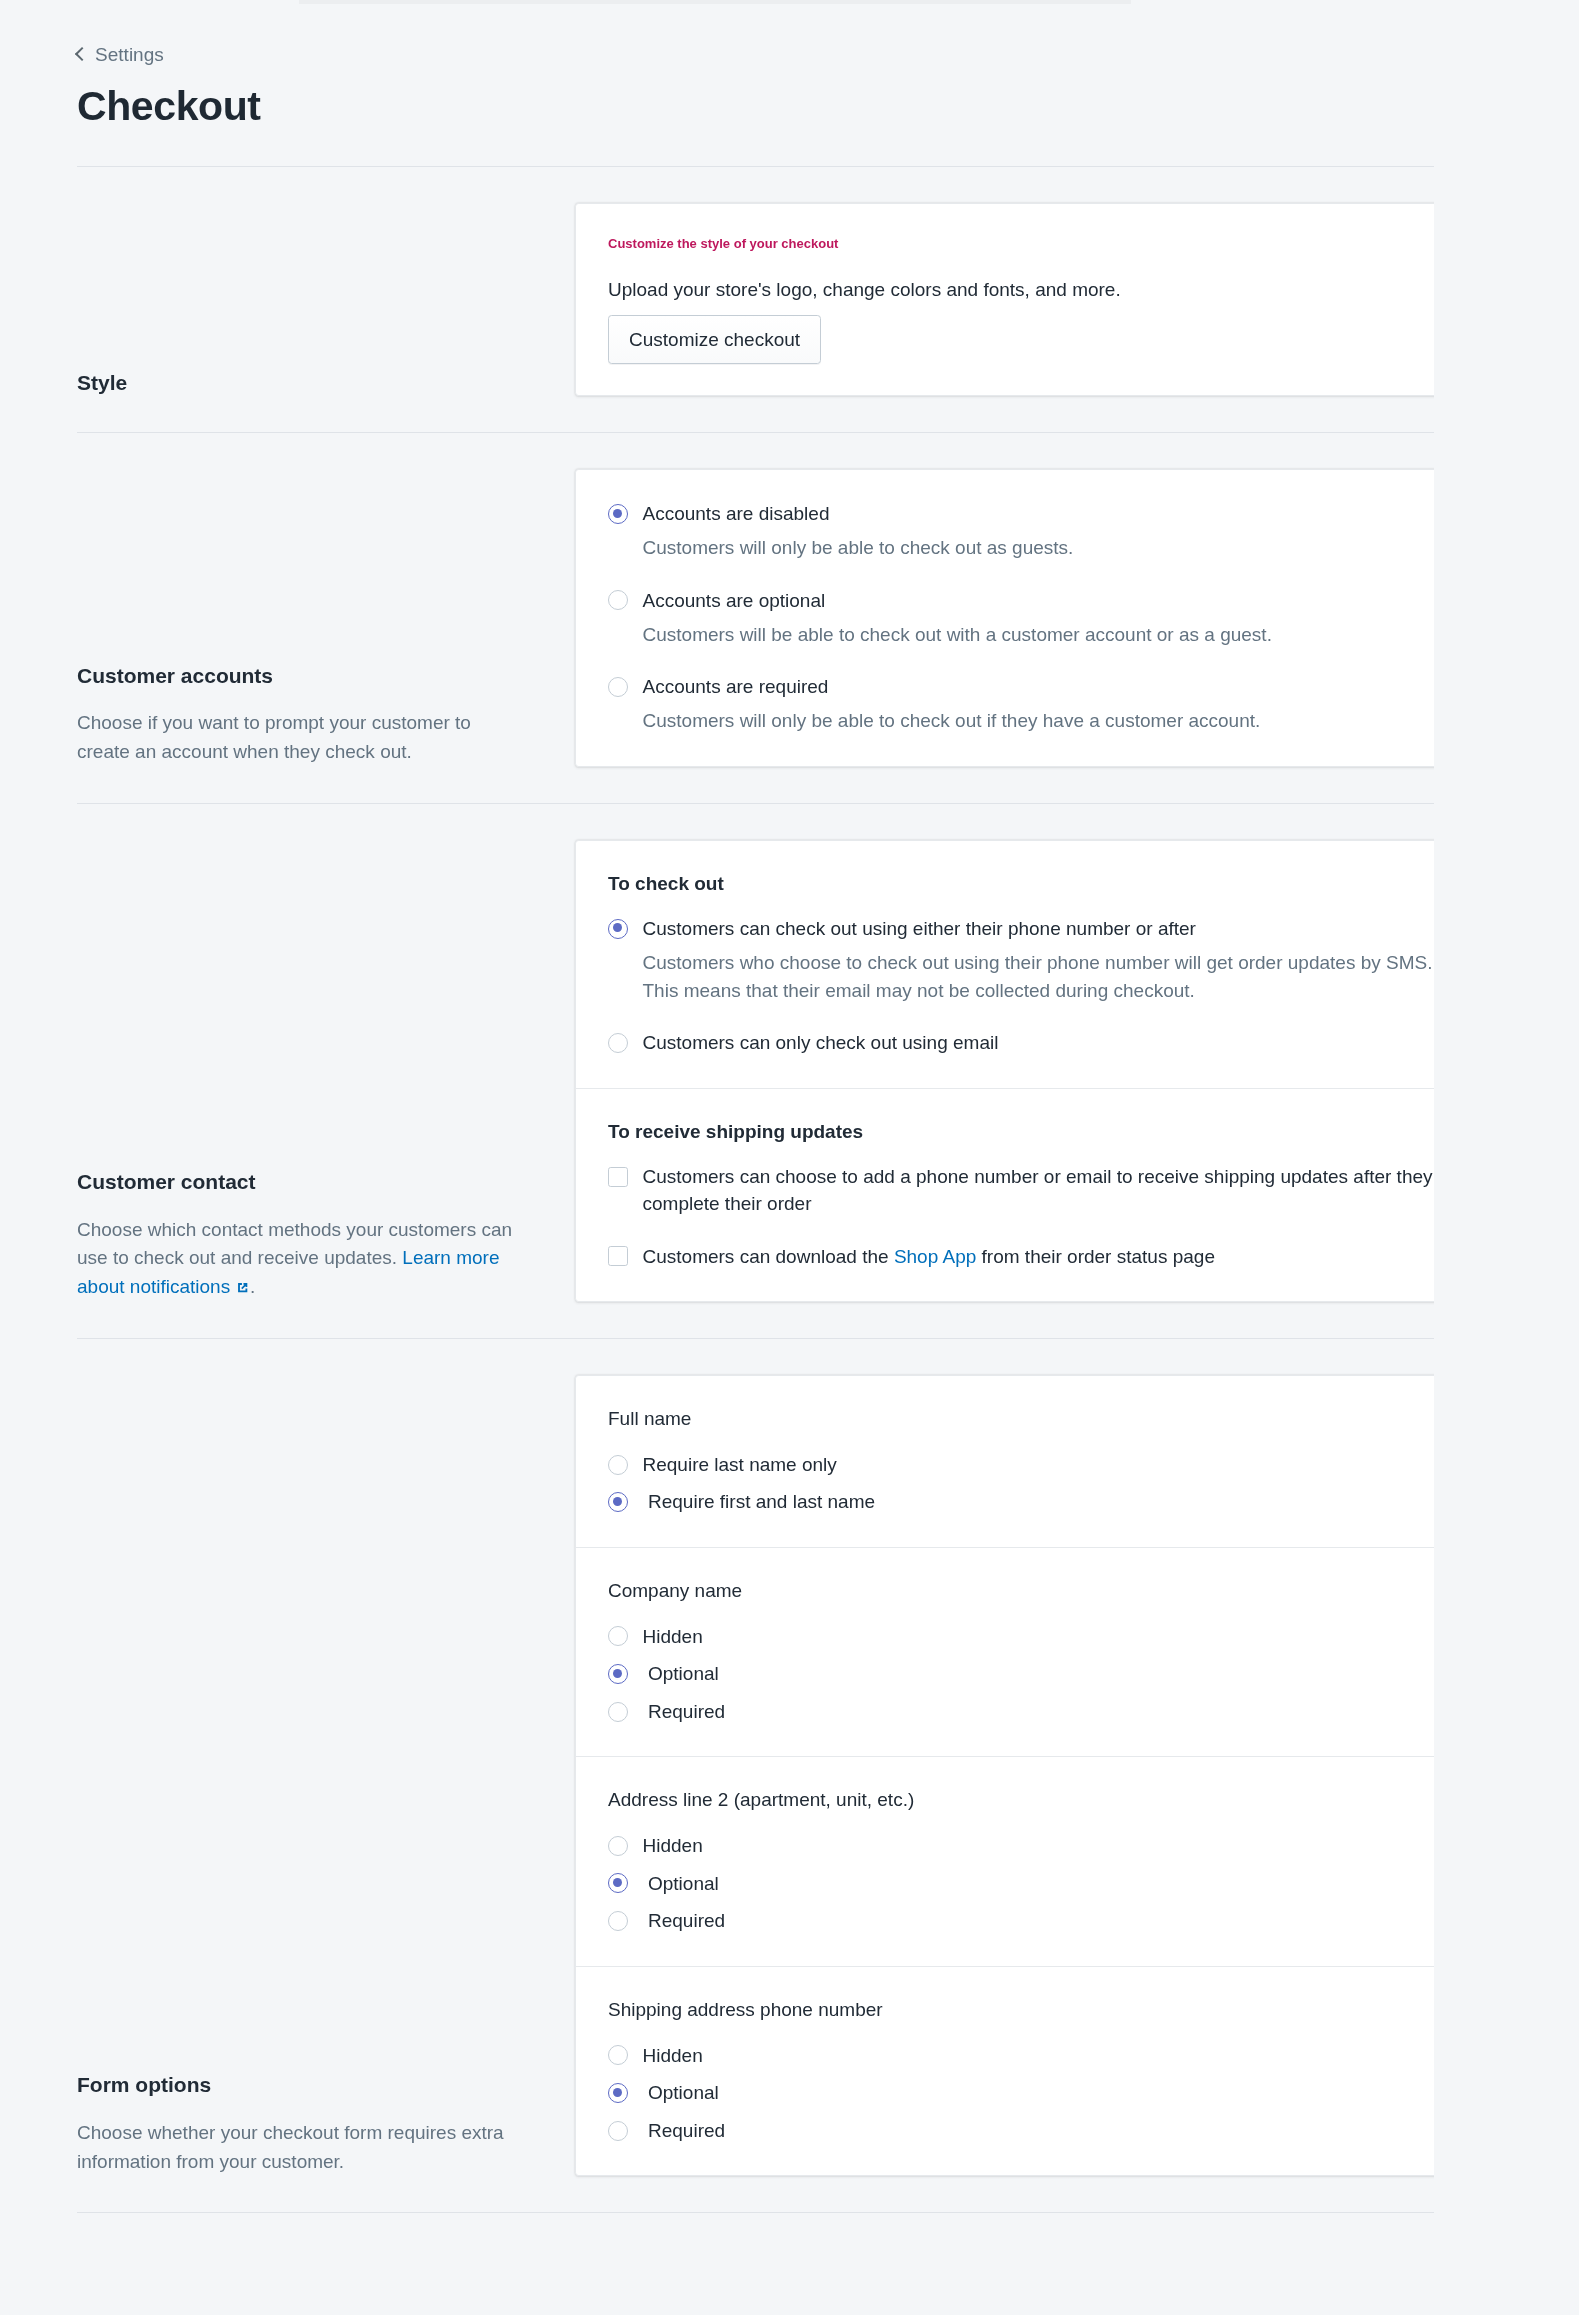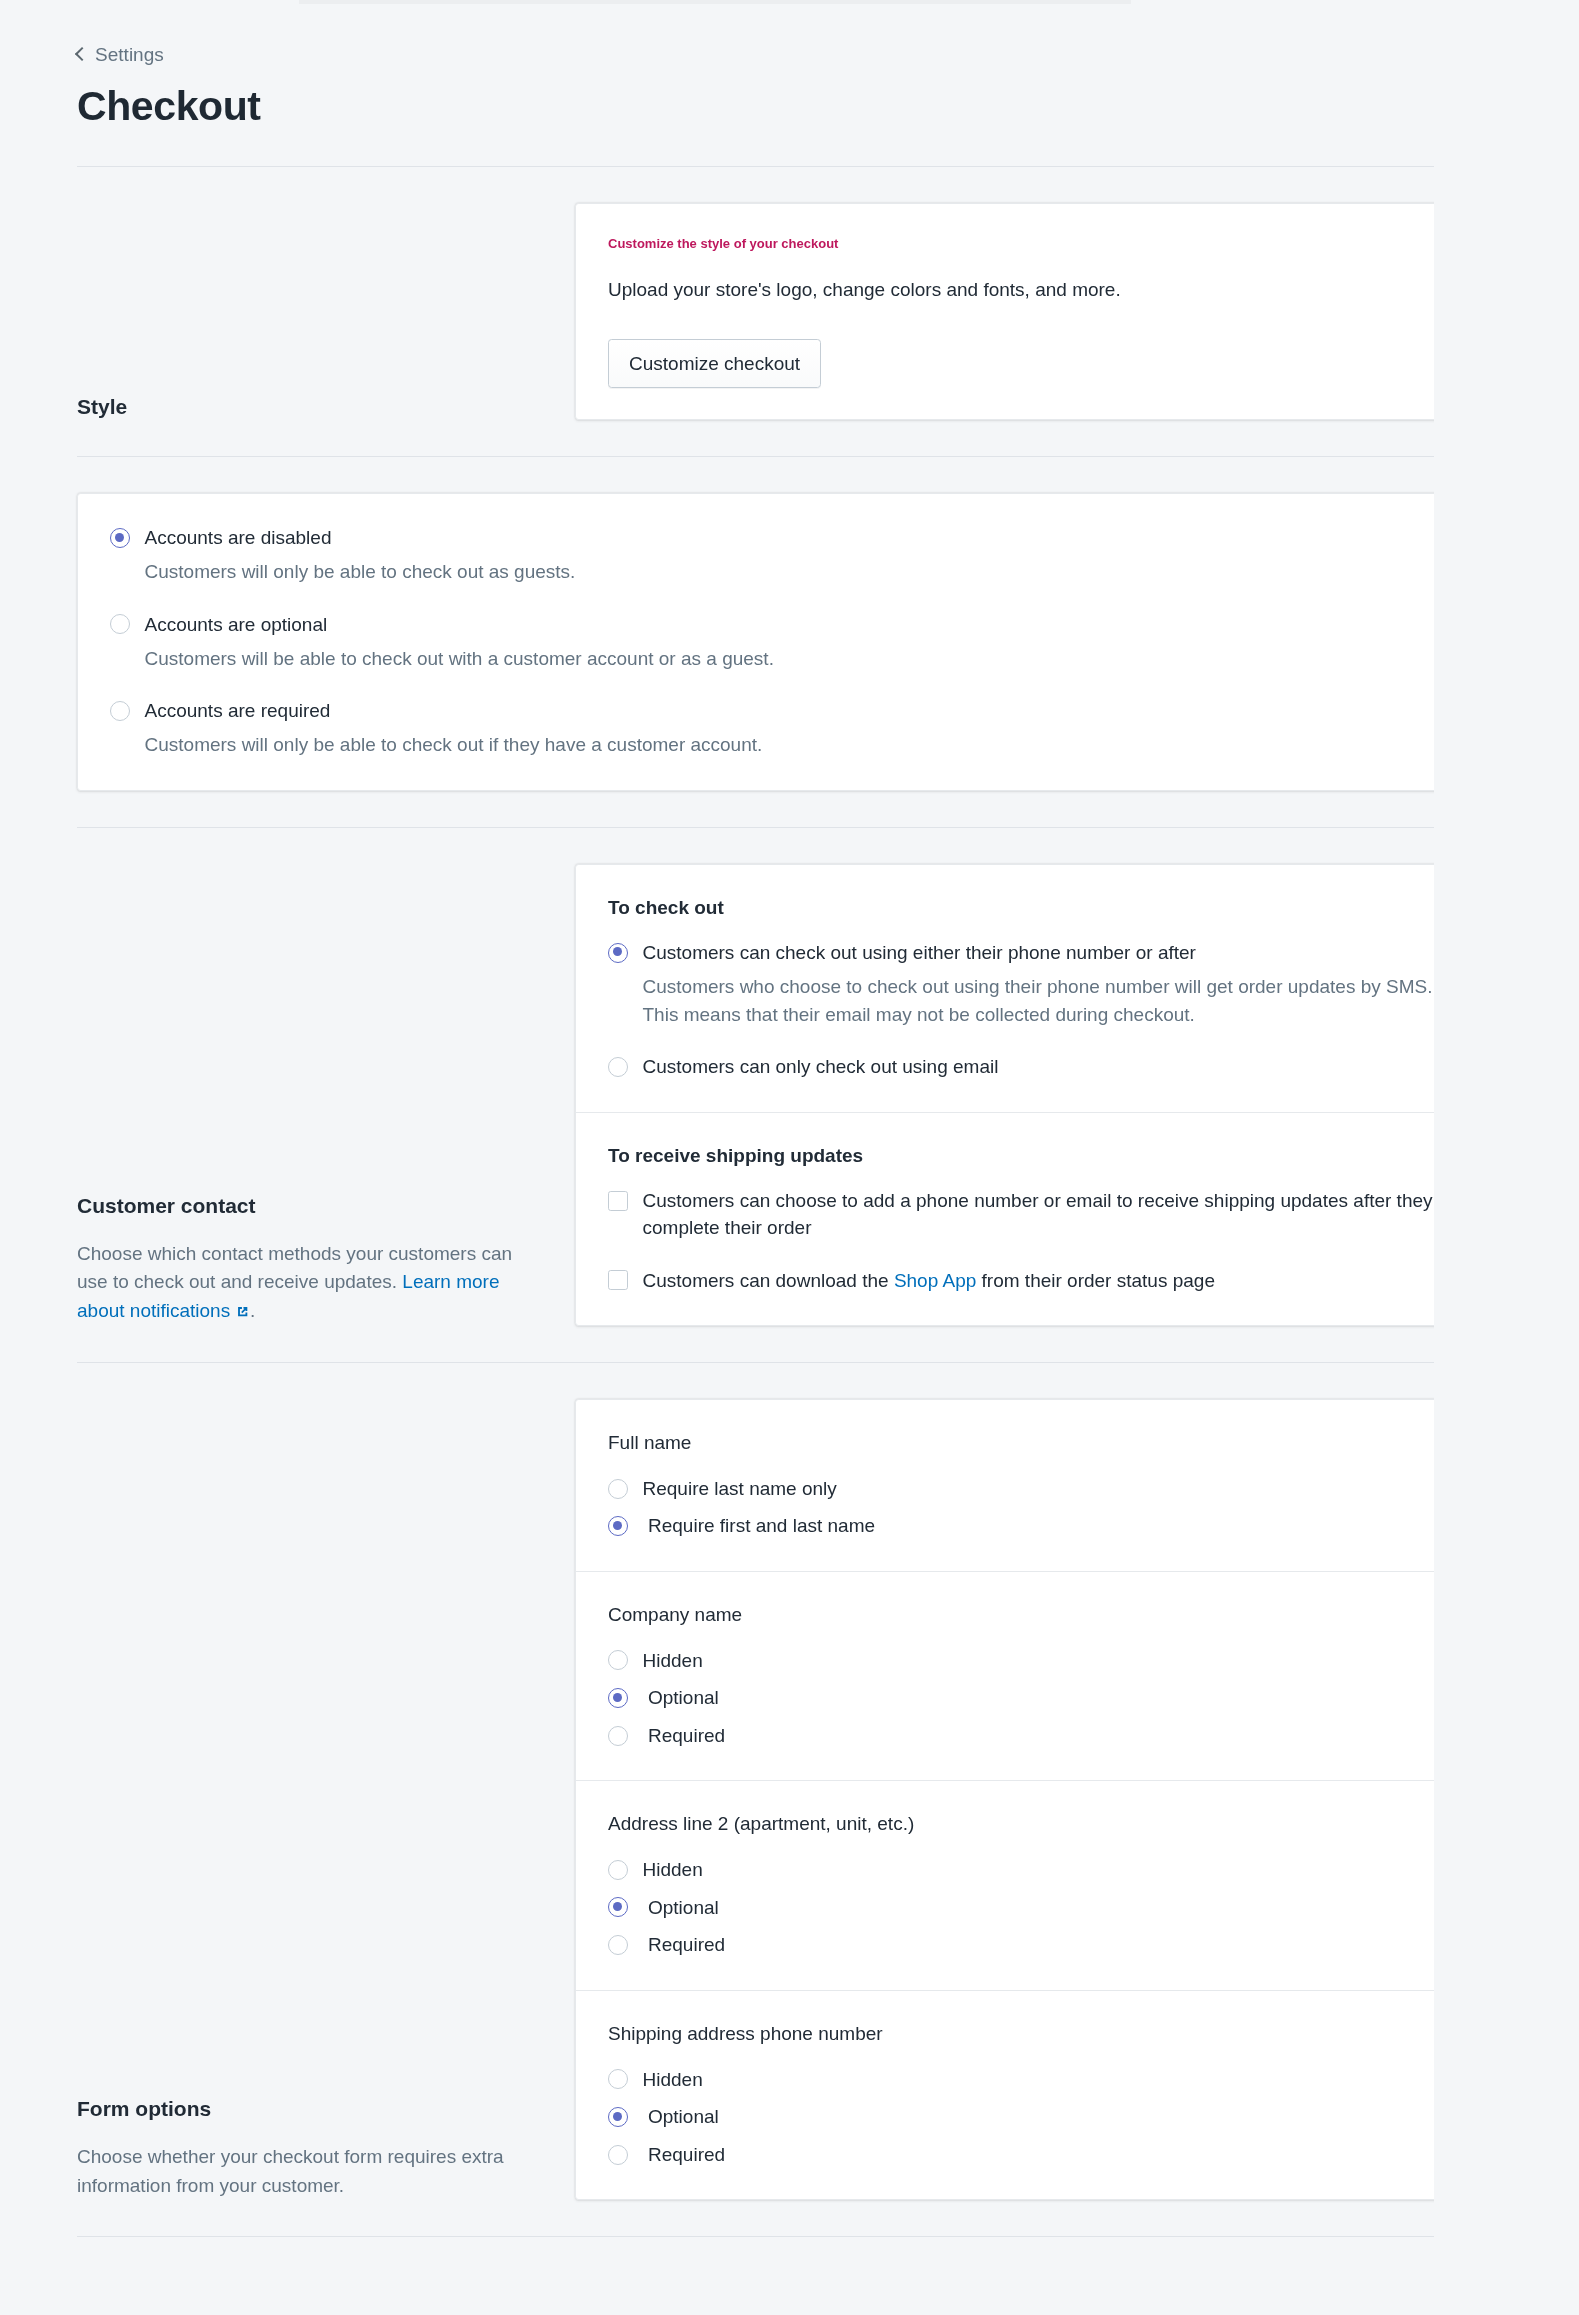--- a/index.html
+++ b/index.html
@@ -126,21 +126,21 @@
   }
   .block-text {
     margin-top: 23.5px;
     font-size: 19px;
     color: #212b36;
     line-height: 1.45;
   }
 
   .btn {
     display: inline-block;
-    margin-top: 35px;
+    margin-top: 11px;
     padding: 12.7px 20px;
     background: linear-gradient(180deg, #ffffff, #f9fafb);
     border: 0.9px solid #c4cdd5;
     border-radius: 3.6px;
     box-shadow: 0 0.9px 0 0 rgba(22,29,37,0.05);
     font-size: 19px;
     color: #212b36;
     cursor: pointer;
     font-family: inherit;
   }
@@ -256,20 +256,24 @@
           </div>
         </div>
       </div>
     </div>
 
     <div class="sp-40"></div>
     <div class="rule"></div>
     <div class="sp-40"></div>
 
     <div class="section">
+      <div class="section-left">
+        <div class="section-title">Customer accounts</div>
+        <div class="section-desc">Choose if you want to prompt your customer to create an account when they check out.</div>
+      </div>
       <div class="section-right">
         <div class="card">
           <div class="card-block">
 
             <div class="choice">
               <span class="radio checked"></span>
               <span class="choice-main">
                 <span class="choice-label" style="display:block">Accounts are disabled</span>
                 <span class="choice-help" style="display:block">Customers will only be able to check out as guests.</span>
               </span>

